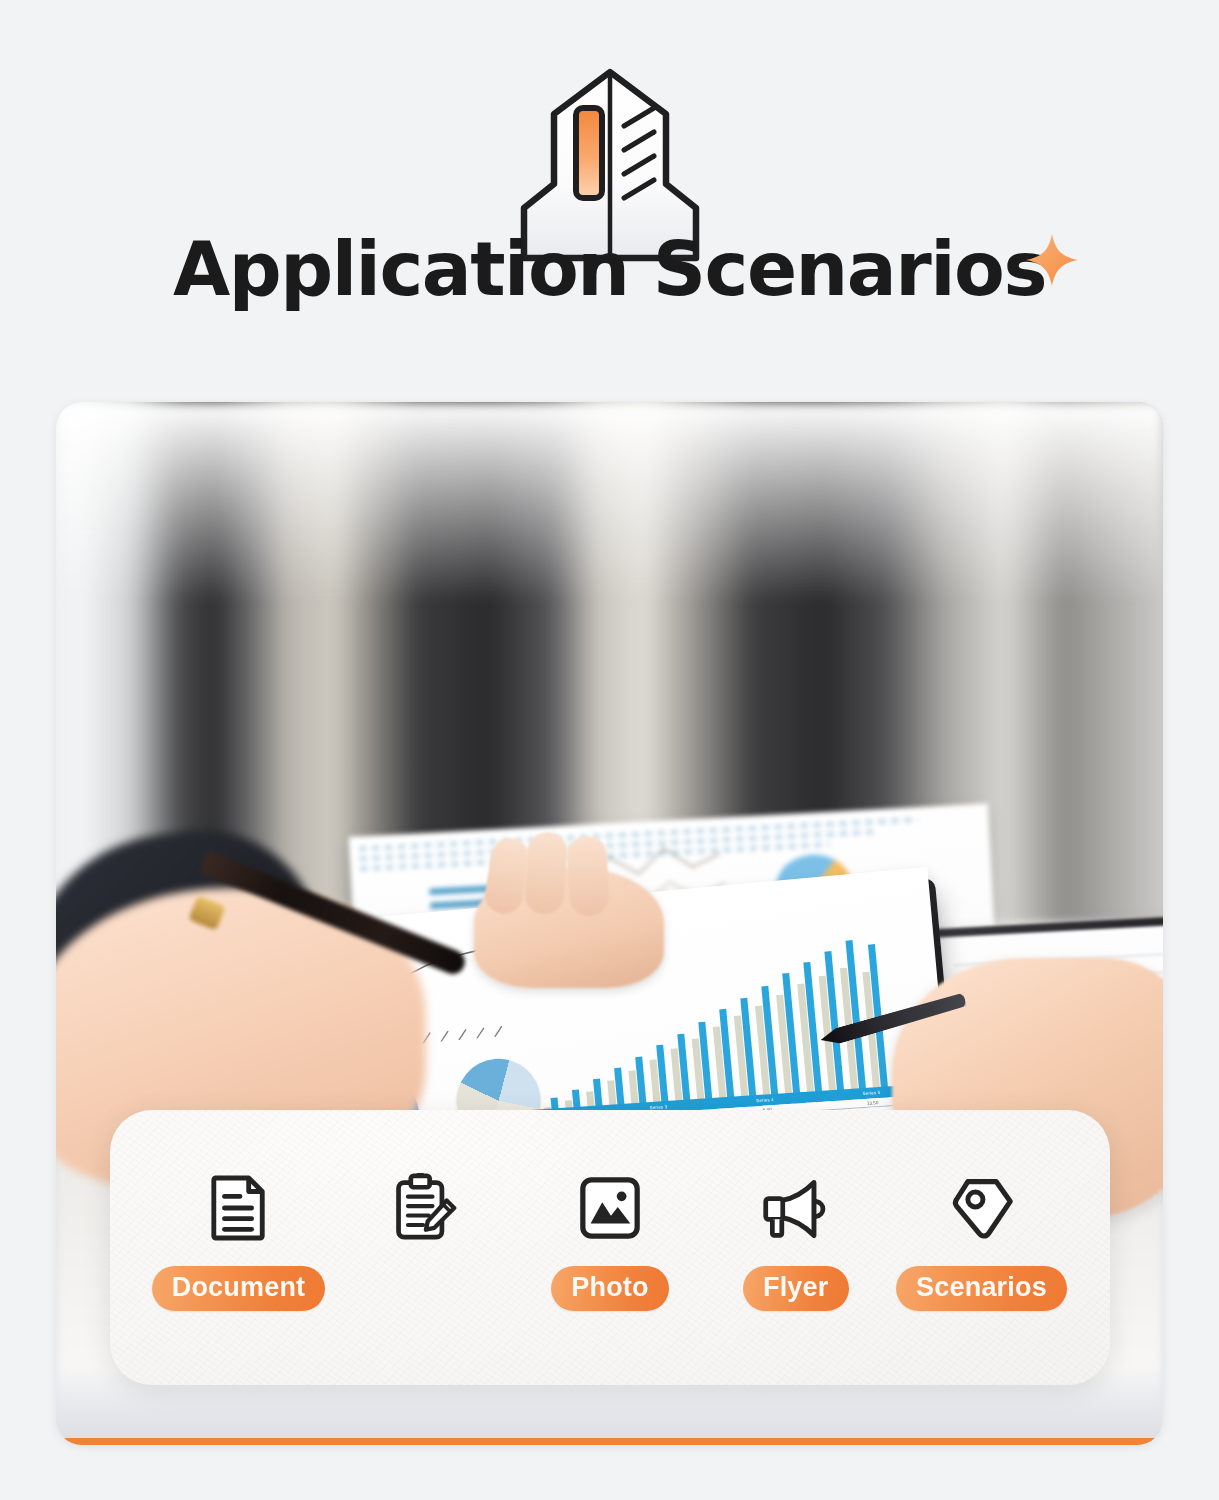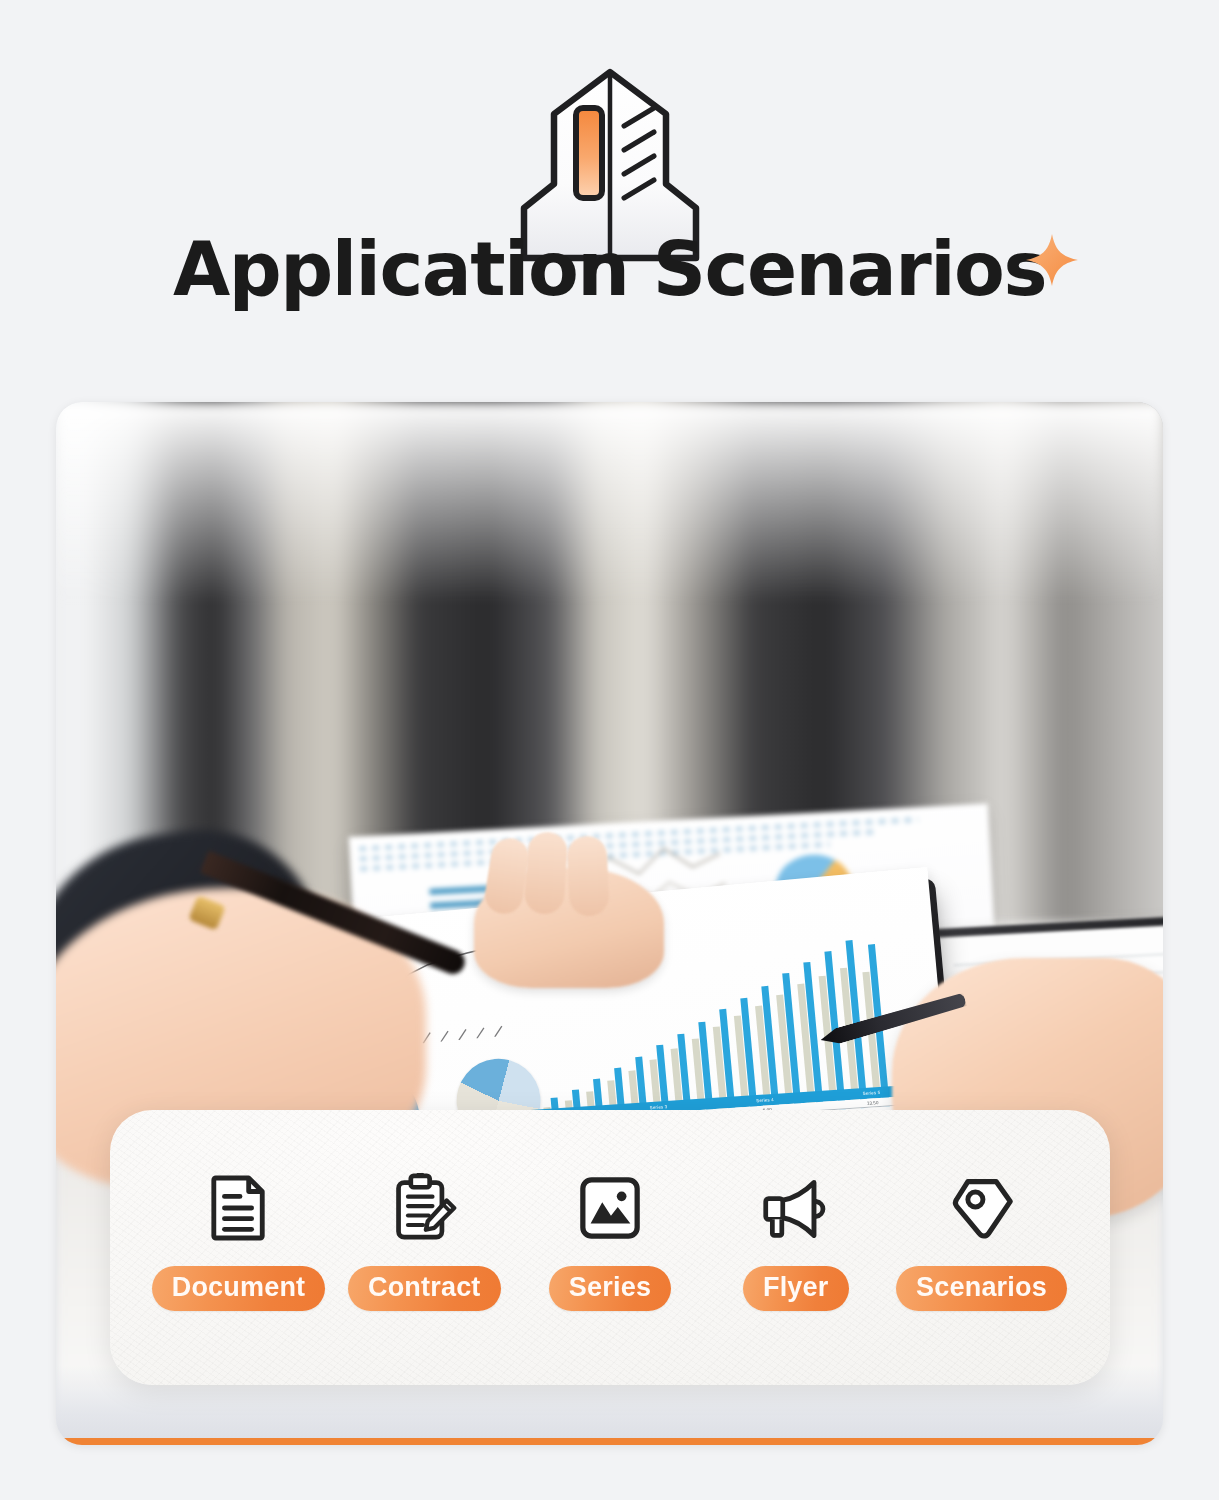--- a/index.html
+++ b/index.html
@@ -763,32 +763,31 @@
             <g stroke="#242424" stroke-width="4.4" stroke-linecap="round">
               <line x1="18" y1="25" x2="44" y2="25"></line>
               <line x1="18" y1="35" x2="44" y2="35"></line>
               <line x1="18" y1="45" x2="40" y2="45"></line>
               <line x1="18" y1="55" x2="34" y2="55"></line>
             </g>
             <path d="M59 29 L67 37 L46 58 L37 60 L39 51 Z" fill="#ffffff" stroke="#242424" stroke-width="4.6" stroke-linejoin="round"></path>
             <line x1="55" y1="33" x2="63" y2="41" stroke="#242424" stroke-width="4"></line>
           </svg>
         </div>
-        <span class="pill">Contract</span>
       </div>
 
       <div class="item">
         <div class="item-icon">
           <svg viewBox="0 0 66 68" width="64" height="66">
             <rect x="5" y="5" width="56" height="58" rx="9" fill="#ffffff" stroke="#242424" stroke-width="5.4"></rect>
             <circle cx="45" cy="22" r="5" fill="#242424"></circle>
             <path d="M13 50 L25 28 L34 42 L41 33 L54 50 Z" fill="#242424"></path>
           </svg>
         </div>
-        <span class="pill">Series</span>
+        <span class="pill">Photo</span>
       </div>
 
       <div class="item">
         <div class="item-icon">
           <svg viewBox="0 0 74 66" width="70" height="64">
             <path d="M56 6 C44 18 34 23 22 25 L22 43 C34 45 44 50 56 62 Z" fill="#ffffff" stroke="#242424" stroke-width="5.2" stroke-linejoin="round"></path>
             <rect x="5" y="23" width="18" height="22" rx="3" fill="#ffffff" stroke="#242424" stroke-width="5"></rect>
             <path d="M12 45 L12 60 a2 2 0 0 0 2 2 L20 62 a2 2 0 0 0 2-2 L22 45" fill="#ffffff" stroke="#242424" stroke-width="5" stroke-linejoin="round"></path>
             <path d="M58 26 C68 28 68 40 58 42" fill="none" stroke="#242424" stroke-width="5" stroke-linecap="round"></path>
           </svg>

